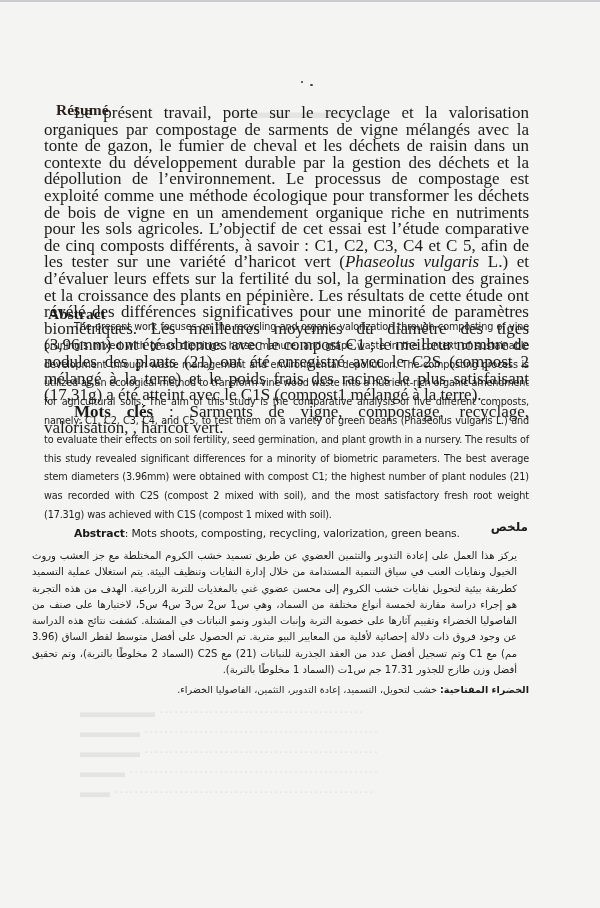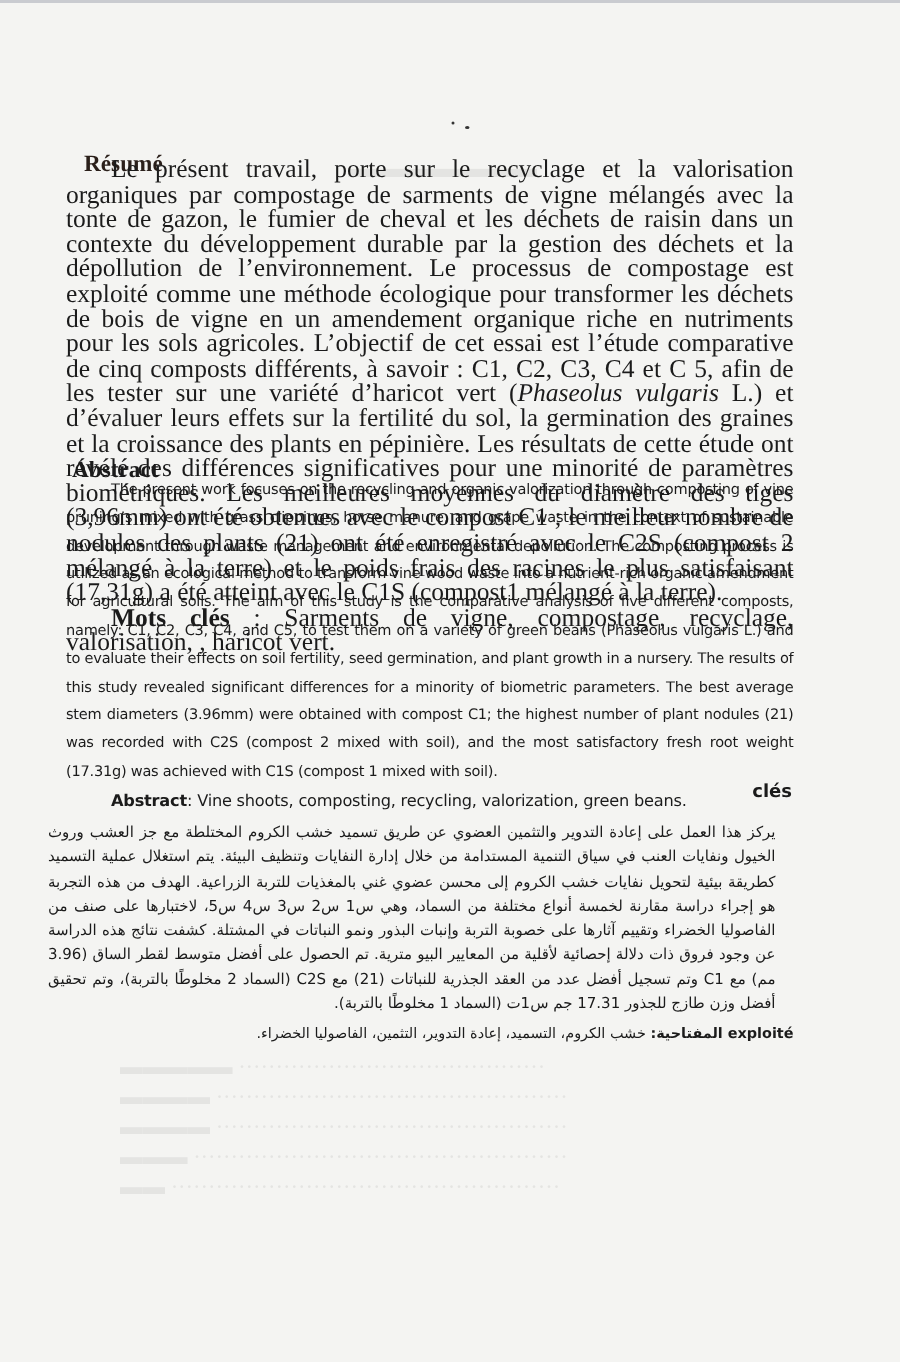--- a/index.html
+++ b/index.html
@@ -43,18 +43,18 @@
 
 <h2 class="fr">Résumé</h2>
 <div class="fr-body">
   <p><span>Le présent travail, porte sur le recyclage et la valorisation organiques par compostage de sarments de vigne mélangés avec la tonte de gazon, le fumier de cheval et les déchets de raisin dans un contexte du développement durable par la gestion des déchets et la dépollution de l’environnement. Le processus de compostage est exploité comme une méthode écologique pour transformer les déchets de bois de vigne en un amendement organique riche en nutriments pour les sols agricoles. L’objectif de cet essai est l’étude comparative de cinq composts différents, à savoir : C1, C2, C3, C4 et C 5, afin de les tester sur une variété d’haricot vert (</span><i>Phaseolus vulgaris</i><span> L.) et d’évaluer leurs effets sur la fertilité du sol, la germination des graines et la croissance des plants en pépinière. Les résultats de cette étude ont révélé des différences significatives pour une minorité de paramètres biométriques. Les meilleures moyennes du diamètre des tiges (3,96mm) ont été obtenues avec le compost C1 ; le meilleur nombre de nodules des plants (21) ont été enregistré avec le C2S (compost 2 mélangé à la terre) et le poids frais des racines le plus satisfaisant (17,31g) a été atteint avec le C1S (compost1 mélangé à la terre).</span></p>
   <p class="fr-kw"><b>Mots clés</b><span> : Sarments de vigne, compostage, recyclage, valorisation, , haricot vert.</span></p>
 </div>
 
 <h2 class="en">Abstract</h2>
 <div class="en-body">
   <p>The present work focuses on the recycling and organic valorization through composting of vine pruning’s mixed with grass clippings, horse manure, and grape waste in the context of sustainable development through waste management and environmental depollution. The composting process is utilized as an ecological method to transform vine wood waste into a nutrient-rich organic amendment for agricultural soils. The aim of this study is the comparative analysis of five different composts, namely: C1, C2, C3, C4, and C5, to test them on a variety of green beans (Phaseolus vulgaris L.) and to evaluate their effects on soil fertility, seed germination, and plant growth in a nursery. The results of this study revealed significant differences for a minority of biometric parameters. The best average stem diameters (3.96mm) were obtained with compost C1; the highest number of plant nodules (21) was recorded with C2S (compost 2 mixed with soil), and the most satisfactory fresh root weight (17.31g) was achieved with C1S (compost 1 mixed with soil).</p>
-  <p class="en-kw"><b>Abstract</b><span>: Vine shoots, composting, recycling, valorization, green beans.</span></p>
+  <p class="en-kw"><b>Abstract</b><span>: Mots shoots, composting, recycling, valorization, green beans.</span></p>
 </div>
 
-<h2 class="ar">clés</h2>
+<h2 class="ar">ملخص</h2>
 <div class="ar-body">يركز هذا العمل على إعادة التدوير والتثمين العضوي عن طريق تسميد خشب الكروم المختلطة مع جز العشب وروث الخيول ونفايات العنب في سياق التنمية المستدامة من خلال إدارة النفايات وتنظيف البيئة. يتم استغلال عملية التسميد كطريقة بيئية لتحويل نفايات خشب الكروم إلى محسن عضوي غني بالمغذيات للتربة الزراعية. الهدف من هذه التجربة هو إجراء دراسة مقارنة لخمسة أنواع مختلفة من السماد، وهي س1 س2 س3 س4 س5، لاختبارها على صنف من الفاصوليا الخضراء وتقييم آثارها على خصوبة التربة وإنبات البذور ونمو النباتات في المشتلة. كشفت نتائج هذه الدراسة عن وجود فروق ذات دلالة إحصائية لأقلية من المعايير البيو مترية. تم الحصول على أفضل متوسط لقطر الساق (3.96 مم) مع C1 وتم تسجيل أفضل عدد من العقد الجذرية للنباتات (21) مع C2S (السماد 2 مخلوطًا بالتربة)، وتم تحقيق أفضل وزن طازج للجذور 17.31 جم س1ت (السماد 1 مخلوطًا بالتربة).</div>
-<div class="ar-kw"><b>exploité المفتاحية:</b><span> خشب الكروم، التسميد، إعادة التدوير، التثمين، الفاصوليا الخضراء.</span></div>
+<div class="ar-kw"><b>الخضراء المفتاحية:</b><span> خشب لتحويل، التسميد، إعادة التدوير، التثمين، الفاصوليا الخضراء.</span></div>
 
 </body></html>

